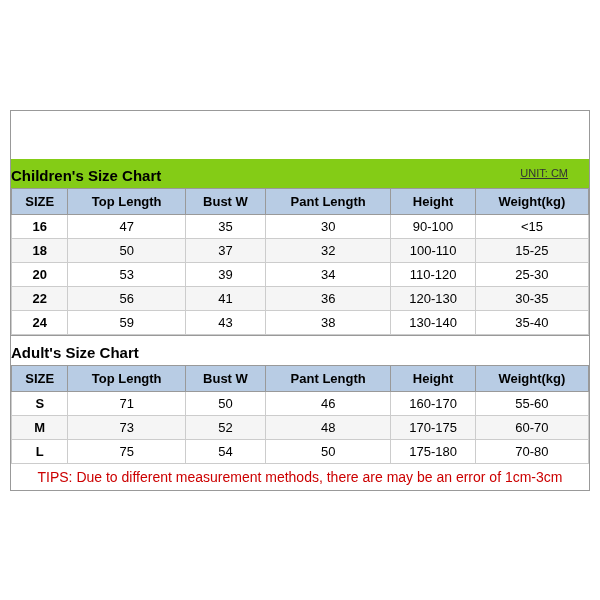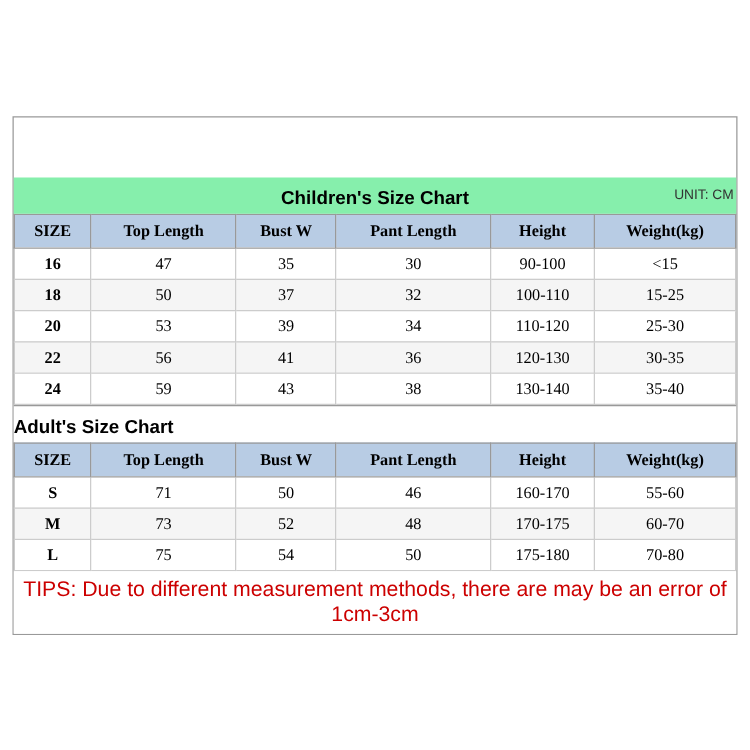--- a/index.html
+++ b/index.html
@@ -12,41 +12,40 @@
       display: flex;
       align-items: center;
       justify-content: center;
     }
     .container {
       width: 580px;
       border: 1.5px solid #999;
       background: #fff;
     }
     .section-title {
-      text-align: center;
       font-weight: bold;
       font-size: 15px;
       padding: 8px 0 4px 0;
-      background: #86efac;
+      background: #84cc16;
       position: relative;
       margin-top: 48px;
     }
     .unit-label {
       position: absolute;
-      right: 2px;
+      right: 21px;
       top: 50%;
       transform: translateY(-50%);
       font-size: 11px;
       font-weight: normal;
       color: #333;
+      text-decoration: underline;
     }
     table {
       width: 100%;
       border-collapse: collapse;
-      font-family: Liberation Serif, serif;
     }
     th {
       background-color: #b8cce4;
       border: 1px solid #999;
       padding: 5px 4px;
       text-align: center;
       font-weight: bold;
       font-size: 13px;
       color: #000;
     }
@@ -62,21 +61,21 @@
     }
     tr:nth-child(odd) td {
       background-color: #fff;
     }
     td:first-child {
       font-weight: bold;
     }
     .tips {
       text-align: center;
       color: #cc0000;
-      font-size: 17px;
+      font-size: 14px;
       padding: 5px 4px;
       background: #fff;
     }
     .adult-title {
       text-align: left;
       font-weight: bold;
       font-size: 15px;
       padding: 8px 0 4px 0;
       background: #fff;
       border-top: 1.5px solid #999;

